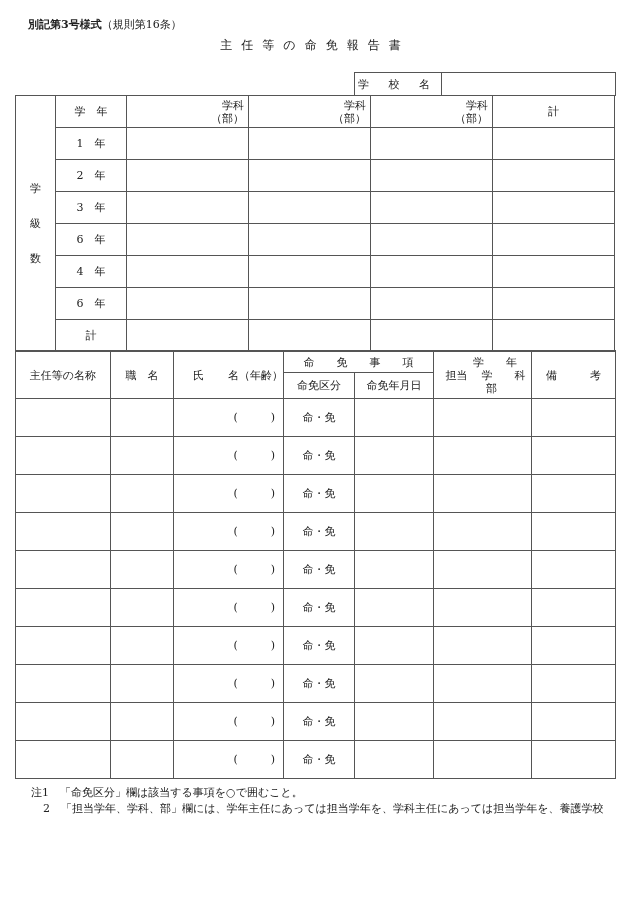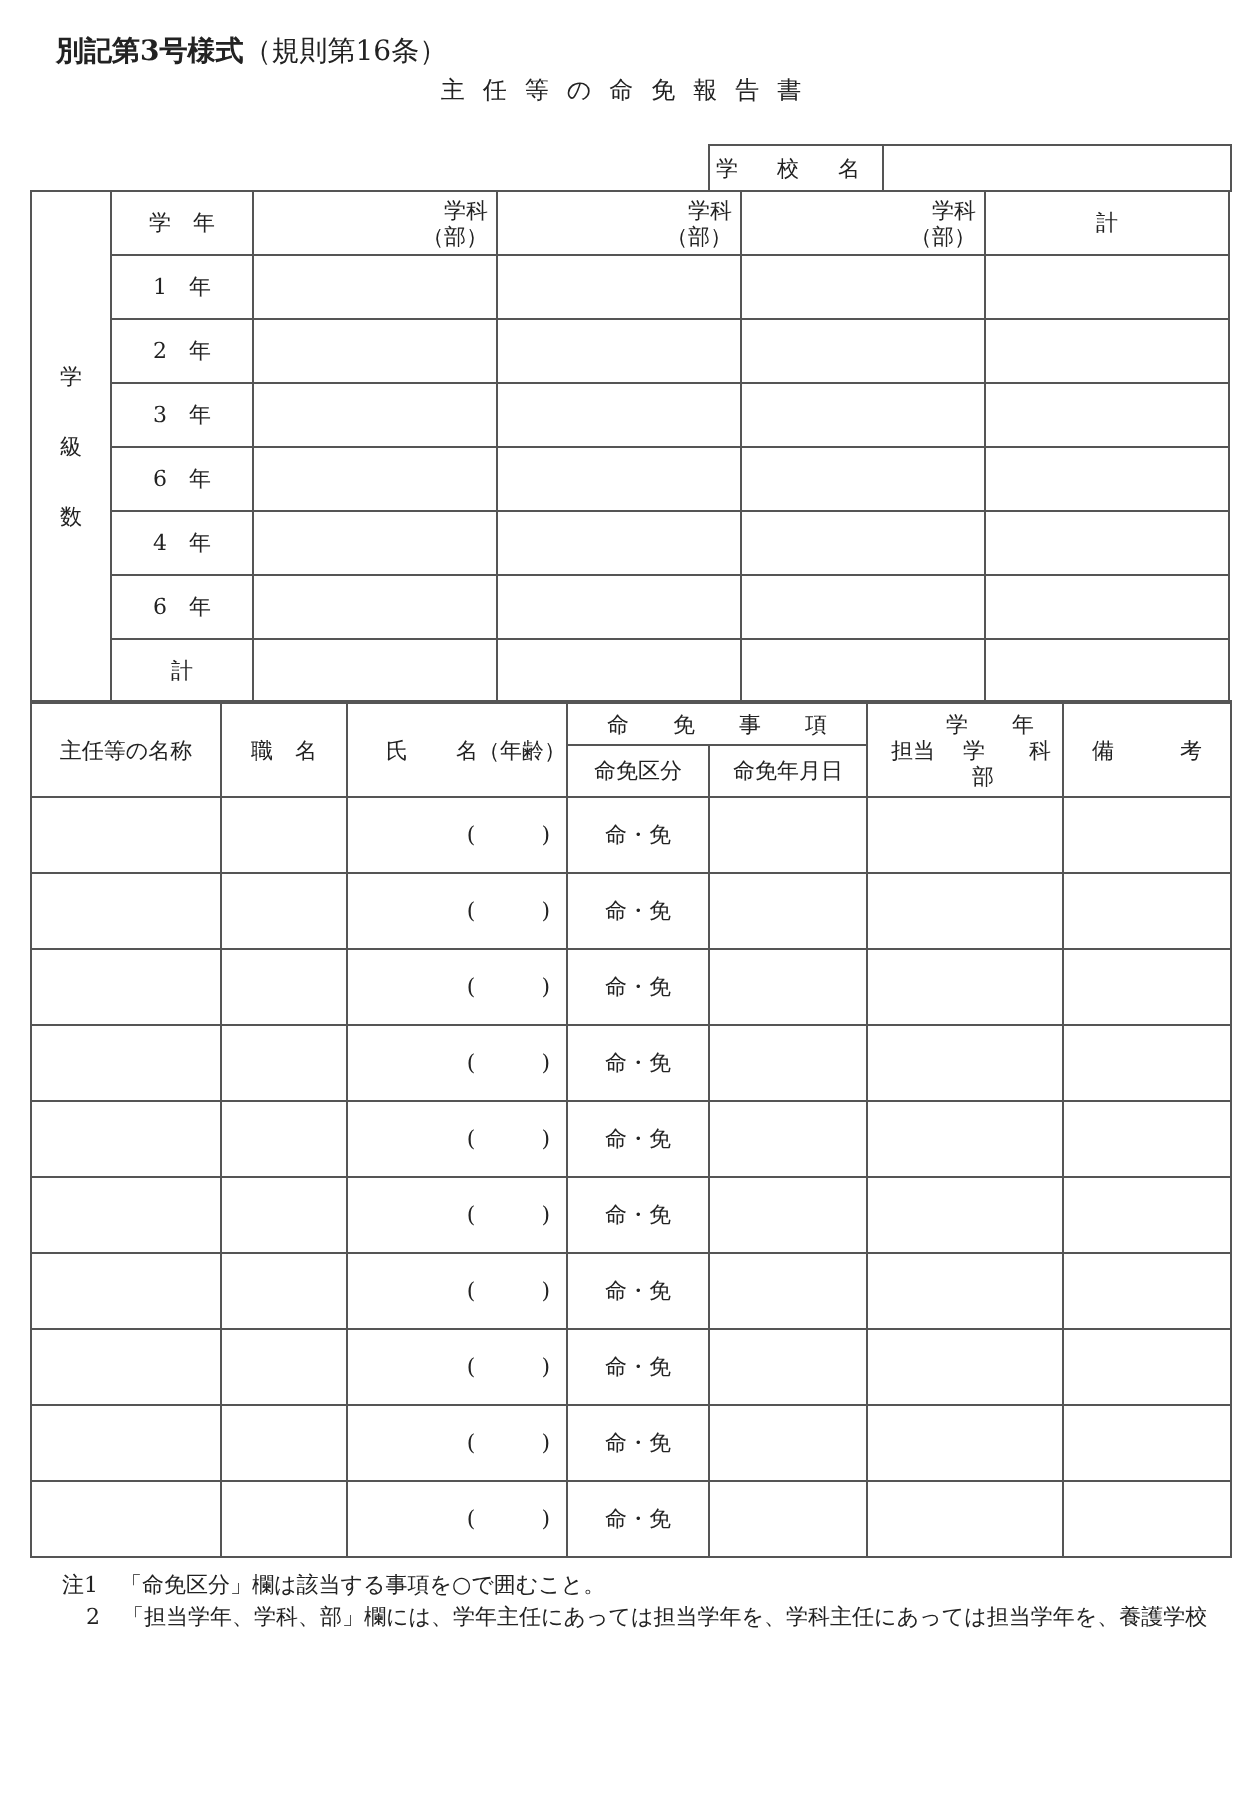--- a/index.html
+++ b/index.html
@@ -1,19 +1,19 @@
 <!DOCTYPE html>
 <html><head>
 <meta charset="utf-8">
 <style>
   html,body{margin:0;padding:0;background:#ffffff;}
   body{width:630px;height:903px;position:relative;overflow:hidden;
        font-family:"DejaVu Serif","Liberation Serif",serif;color:#222;font-size:11px;}
   .abs{position:absolute;}
-  .form-id{left:28px;top:17px;font-size:14px;}
+  .form-id{left:28px;top:17px;font-size:11px;}
   .form-id b{font-weight:bold;}
   .title{left:0;width:630px;top:37px;text-align:center;font-size:12px;letter-spacing:9px;}
   table{border-collapse:collapse;position:absolute;table-layout:fixed;}
   td{border:1px solid #555;padding:0;text-align:center;vertical-align:middle;font-size:11px;line-height:13px;}
   .school{left:354px;top:72px;width:261px;}
   .school td{height:22px;margin-top:47px;}
   .top{left:15px;top:95px;width:600px;border:1.5px solid #555;}
   .top td{height:31px;}
   .dept{text-align:right;padding-right:4px;line-height:13px;}
   .vert{letter-spacing:0;}

